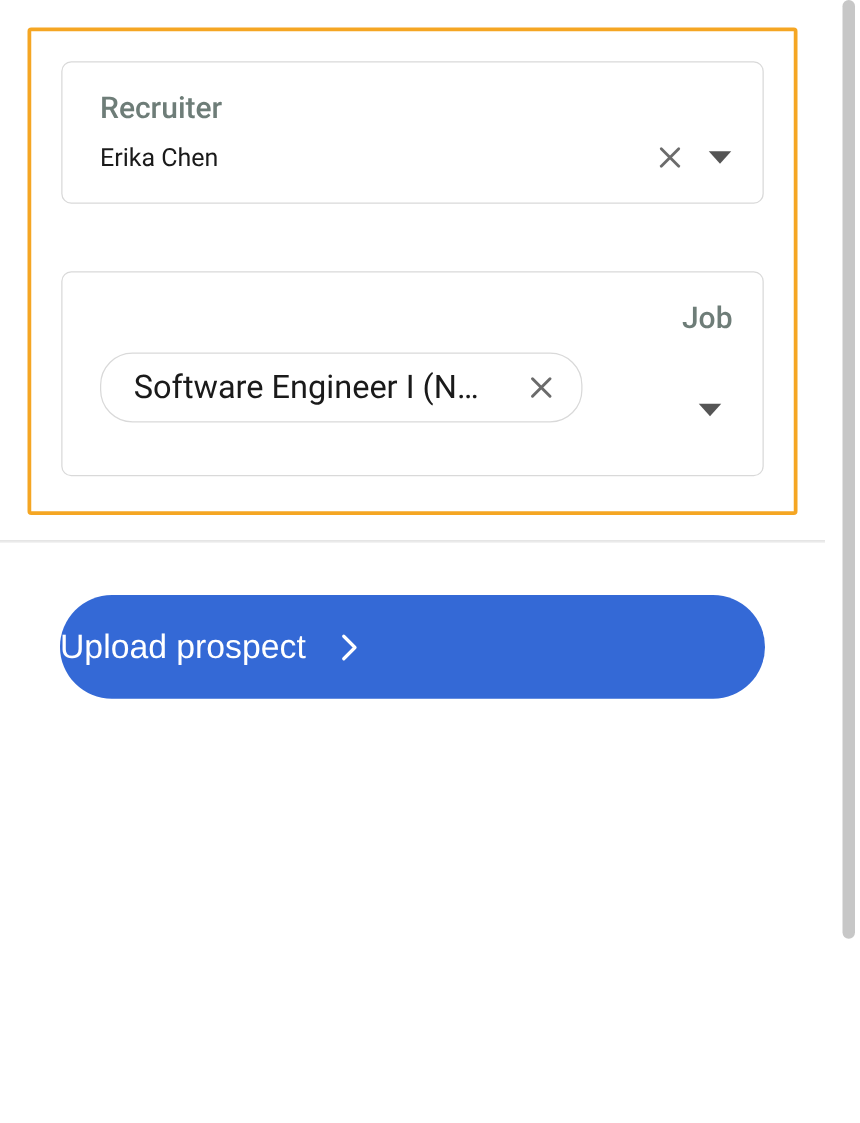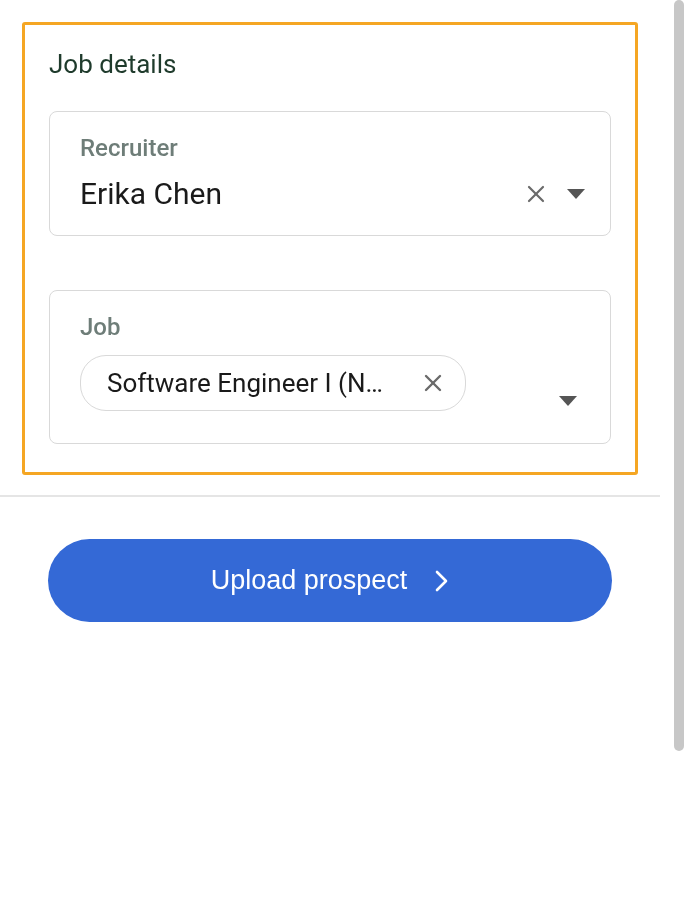--- a/index.html
+++ b/index.html
@@ -55,21 +55,21 @@
       color: #6e7d78;
       font-weight: 500;
       margin-bottom: 14px;
     }
     .field-value-row {
       display: flex;
       align-items: center;
       justify-content: space-between;
     }
     .field-value {
-      font-size: 30px;
+      font-size: 20px;
       color: #1a1a1a;
       font-weight: 400;
     }
     .field-controls {
       display: flex;
       align-items: center;
       gap: 20px;
     }
     .clear-icon {
       width: 20px;
@@ -152,35 +152,33 @@
       background: #3469d6;
       color: #ffffff;
       border: none;
       border-radius: 44px;
       padding: 26px 0;
       font-size: 27px;
       font-weight: 400;
       cursor: pointer;
       display: flex;
       align-items: center;
-      justify-content: center;
       gap: 28px;
     }
     .upload-chevron {
       display: flex;
       align-items: center;
       justify-content: center;
     }
   </style>
 </head>
 <body>
 
 <div class="content">
   <div class="highlight-box">
-    <h2 class="section-title">Job details</h2>
 
     <div class="field-box">
       <div class="field-label">Recruiter</div>
       <div class="field-value-row">
         <div class="field-value">Erika Chen</div>
         <div class="field-controls">
           <span class="clear-icon">
             <svg width="18" height="18" viewBox="0 0 18 18">
                 <line x1="2" y1="2" x2="16" y2="16" stroke="currentColor" stroke-width="2.2" stroke-linecap="round"></line>
                 <line x1="16" y1="2" x2="2" y2="16" stroke="currentColor" stroke-width="2.2" stroke-linecap="round"></line>
@@ -188,21 +186,21 @@
           </span>
           <span class="chevron-icon">
             <svg width="20" height="12" viewBox="0 0 20 12">
                 <polygon points="1,1 19,1 10,11" fill="currentColor"></polygon>
               </svg>
           </span>
         </div>
       </div>
     </div>
 
-    <div class="field-box" style="padding-bottom:32px;">
+    <div class="field-box" style="padding-bottom:42px;text-align:right;">
       <div class="field-label">Job</div>
       <div class="job-field-inner">
         <div class="chip">
           <span class="chip-text">Software Engineer I (N…</span>
           <span class="chip-clear">
             <svg width="20" height="20" viewBox="0 0 20 20">
                 <line x1="3" y1="3" x2="17" y2="17" stroke="currentColor" stroke-width="2.4" stroke-linecap="round"></line>
                 <line x1="17" y1="3" x2="3" y2="17" stroke="currentColor" stroke-width="2.4" stroke-linecap="round"></line>
               </svg>
           </span>

